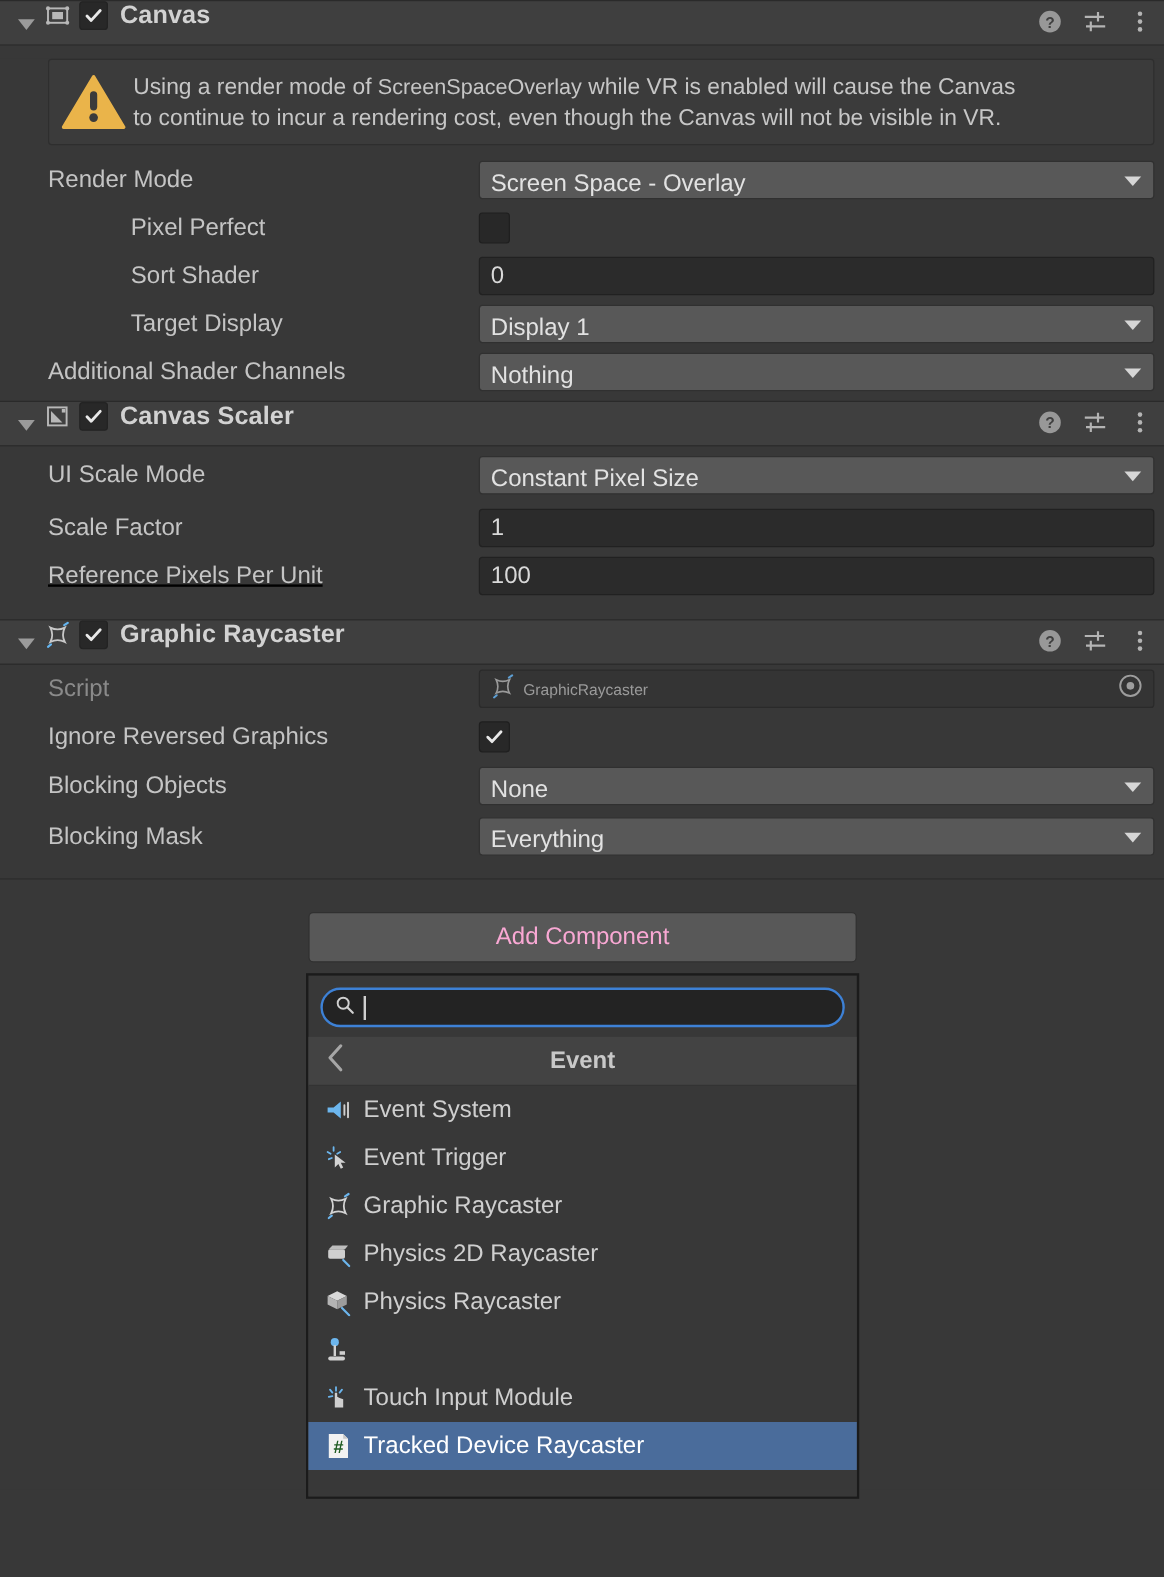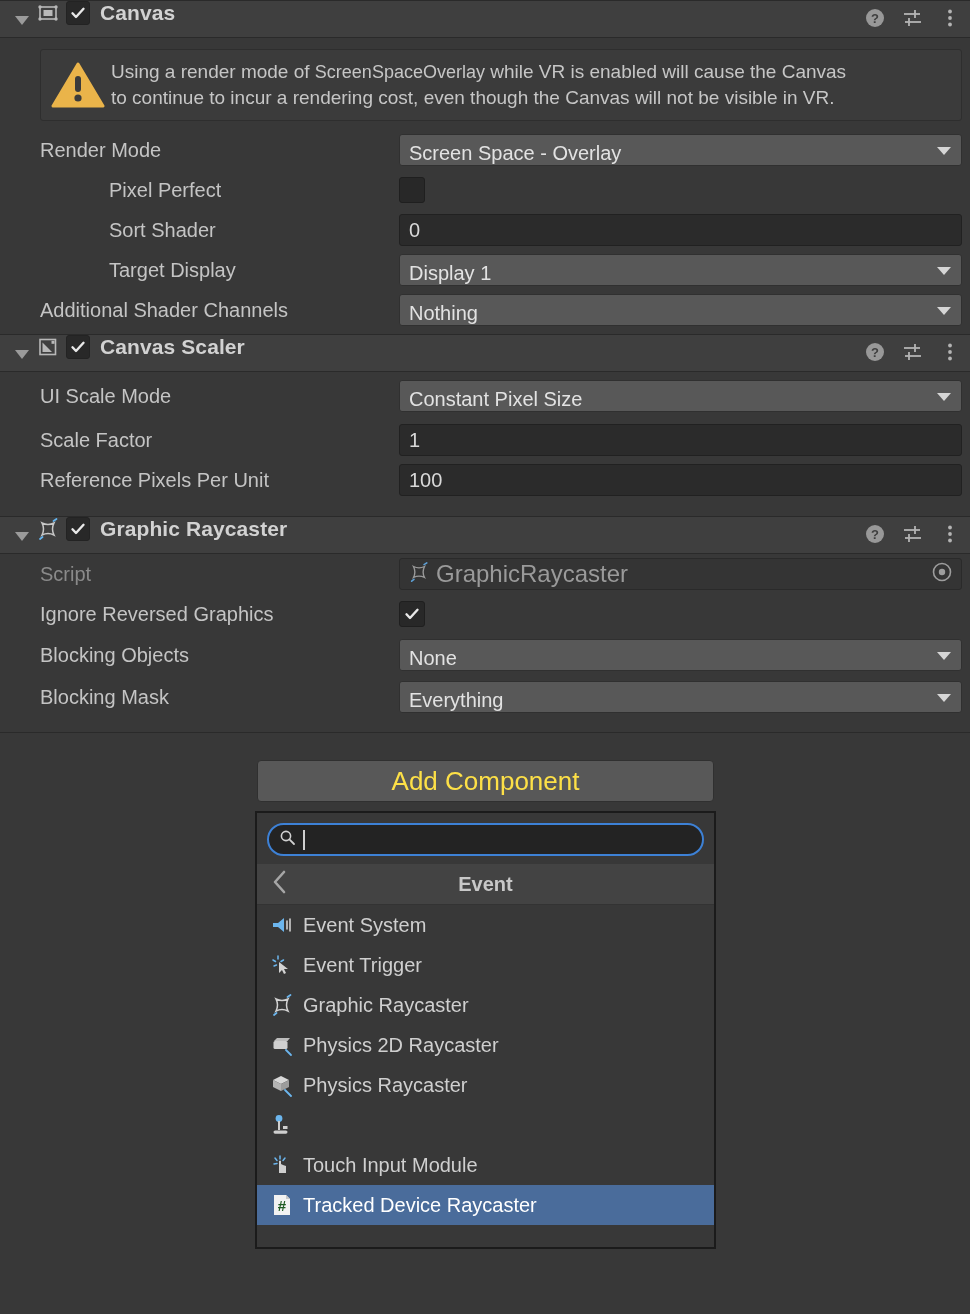--- a/index.html
+++ b/index.html
@@ -112,21 +112,21 @@
 
   .objfield {
     height: 32px;
     background: #343434;
     border: 1px solid #2a2a2a;
     border-radius: 3px;
     display: flex; align-items: center;
     padding: 0 6px 0 8px;
     position: relative;
   }
-  .objfield .of-text { font-size: 24px; color: #9a9a9a; margin-left: 6px; }
+  .objfield .of-text { font-size: 13px; color: #9a9a9a; margin-left: 6px; }
   .objfield .of-picker { position: absolute; right: 8px; top: 50%; transform: translateY(-50%); }
 
   .boolbox {
     width: 26px; height: 26px;
     background: #282828;
     border: 1px solid #1f1f1f;
     border-radius: 3px;
     display: flex; align-items: center; justify-content: center;
   }
 
@@ -153,22 +153,22 @@
   
   .addcomp-area { position: relative; background: #383838; height: 508px; }
   .add-btn {
     position: absolute;
     left: 257px; top: 833px - 806px;
     width: 457px; height: 42px;
     background: #585858;
     border: 1px solid #303030;
     border-radius: 4px;
     display: flex; align-items: center; justify-content: center;
-    color: #fde047;
-    font-size: 26px;
+    color: #f9a8d4;
+    font-size: 20px;
   }
   .dd-panel {
     position: absolute;
     left: 255px;
     width: 461px;
     background: #383838;
     border: 2px solid #1b1b1b;
   }
   .search-wrap { padding: 10px 10px 8px 10px; }
   .search-box {
@@ -385,21 +385,21 @@
       </div>
     </div>
     <div class="row" style="height:40px;">
       <span class="label">Scale Factor</span>
       <div class="field-col">
         <div class="textfield">
           <span class="tf-text">1</span>
         </div>
       </div>
     </div>
-    <div class="row" style="height:40px;">
+    <div class="row" style="height:40px;text-decoration:underline;">
       <span class="label">Reference Pixels Per Unit</span>
       <div class="field-col">
         <div class="textfield">
           <span class="tf-text">100</span>
         </div>
       </div>
     </div>
     <div style="height:12px;"></div>
   </div>
 

